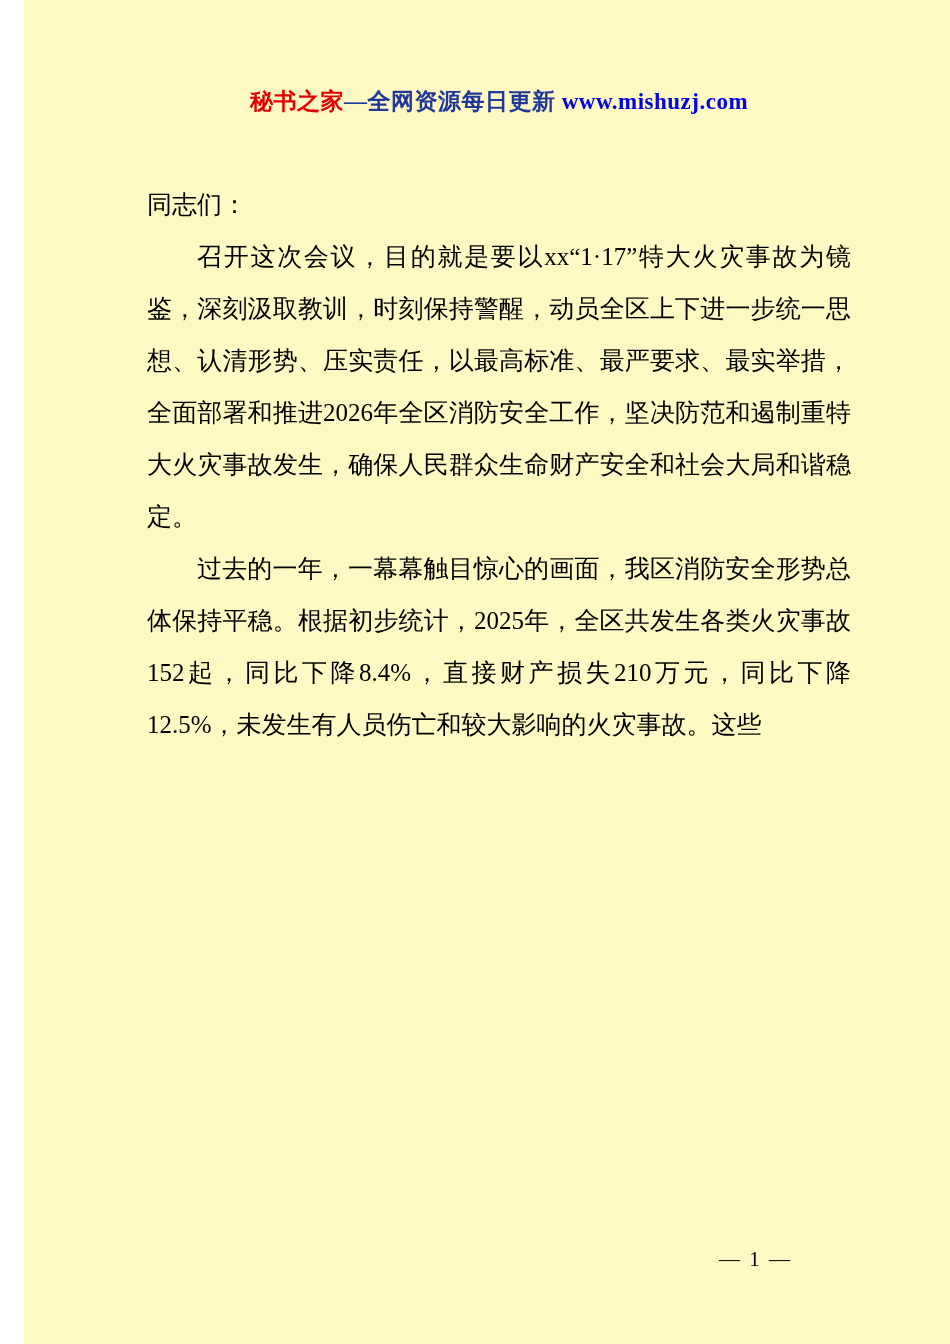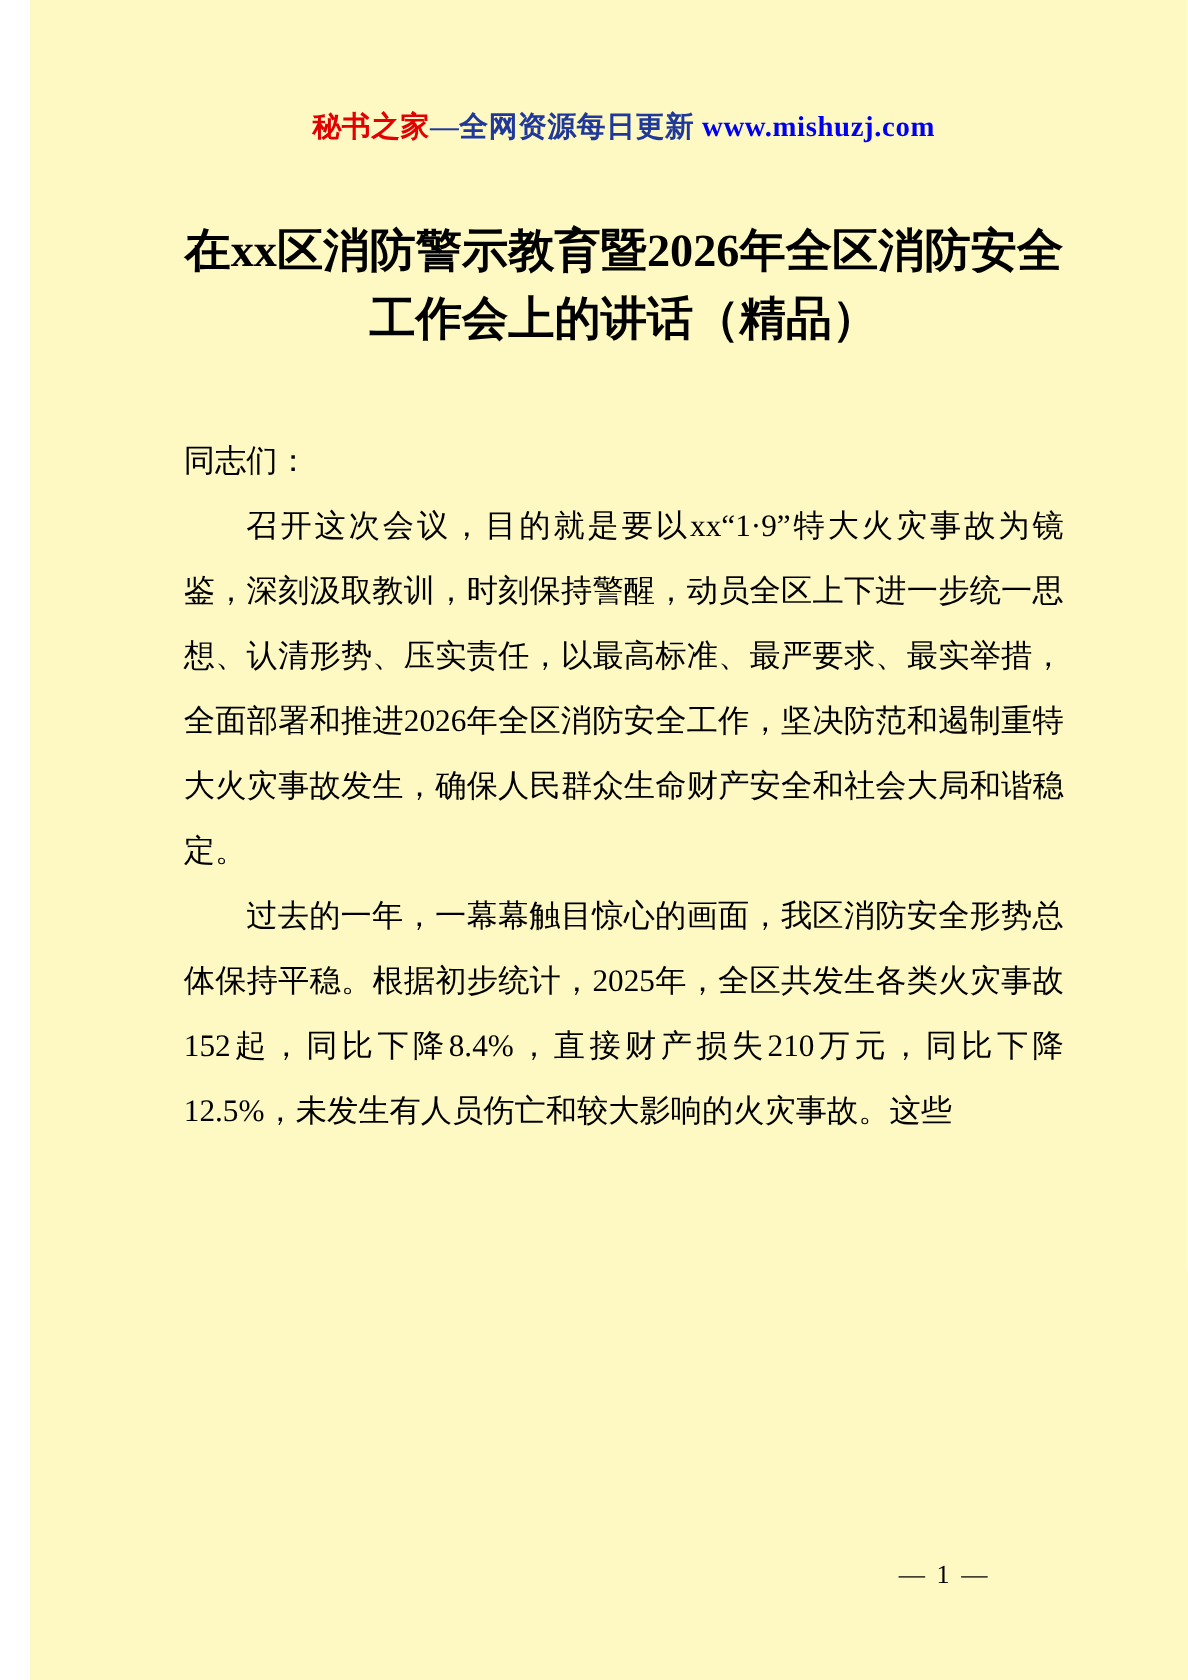--- a/index.html
+++ b/index.html
@@ -71,26 +71,22 @@
 </style>
 </head>
 <body>
 
 <div class="page">
 
   <div class="site-header">
     <span class="brand">秘书之家</span><span class="tagline">—全网资源每日更新 </span><a class="url">www.mishuzj.com</a>
   </div>
 
-  <h1 class="doc-title">
-    <span class="title-line">在xx区消防警示教育暨2026年全区消防安全</span><br>
-    <span class="title-line">工作会上的讲话（精品）</span>
-  </h1>
 
   <div class="doc-body">
     <p class="salutation">同志们：</p>
-    <p class="indent">召开这次会议，目的就是要以xx“1·9”特大火灾事故为镜鉴，深刻汲取教训，时刻保持警醒，动员全区上下进一步统一思想、认清形势、压实责任，以最高标准、最严要求、最实举措，全面部署和推进2026年全区消防安全工作，坚决防范和遏制重特大火灾事故发生，确保人民群众生命财产安全和社会大局和谐稳定。</p>
+    <p class="indent">召开这次会议，目的就是要以xx“1·17”特大火灾事故为镜鉴，深刻汲取教训，时刻保持警醒，动员全区上下进一步统一思想、认清形势、压实责任，以最高标准、最严要求、最实举措，全面部署和推进2026年全区消防安全工作，坚决防范和遏制重特大火灾事故发生，确保人民群众生命财产安全和社会大局和谐稳定。</p>
     <p class="indent">过去的一年，一幕幕触目惊心的画面，我区消防安全形势总体保持平稳。根据初步统计，2025年，全区共发生各类火灾事故152起，同比下降8.4%，直接财产损失210万元，同比下降12.5%，未发生有人员伤亡和较大影响的火灾事故。这些</p>
   </div>
 
   <div class="page-footer">— 1 —</div>
 
 </div>
 
 </body></html>

